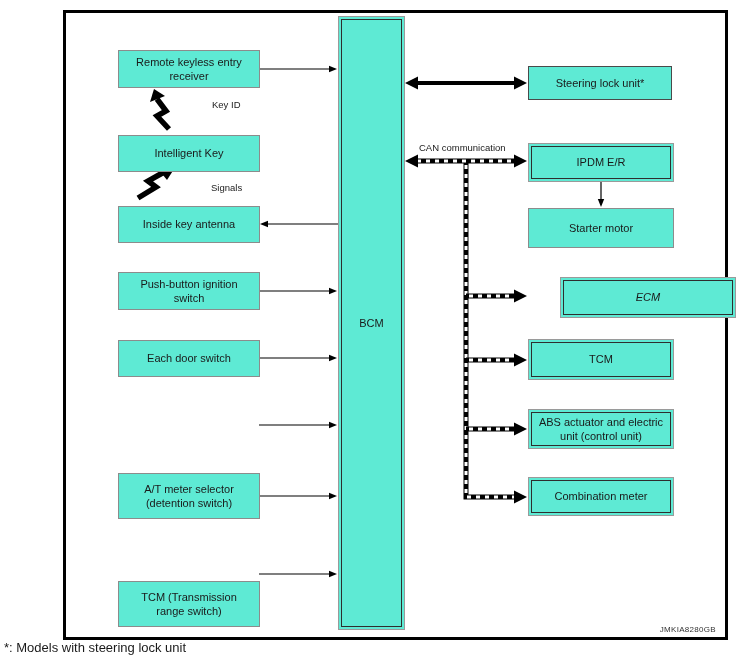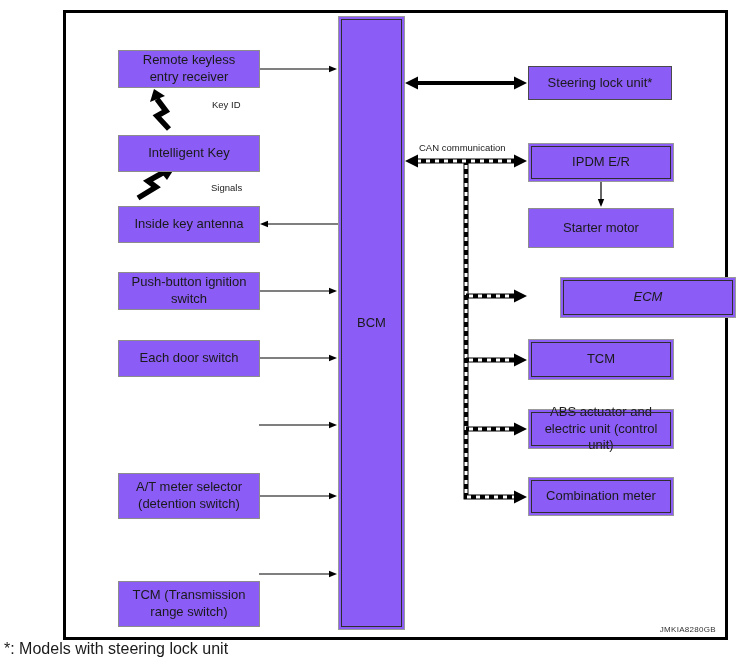--- a/index.html
+++ b/index.html
@@ -20,28 +20,28 @@
     box-sizing: border-box;
     background: transparent;
   }
   .connectors {
     position: absolute;
     left: 0; top: 0;
     width: 739px; height: 665px;
   }
   .box {
     position: absolute;
-    background: #8b5cf6;
+    background: #5eead4;
     border: 1px solid #8c8c8c;
     box-sizing: border-box;
     display: flex;
     align-items: center;
     justify-content: center;
     text-align: center;
-    font-size: 13px;
+    font-size: 11px;
     line-height: 1.3;
     color: #1a1a1a;
     padding: 2px 8px;
   }
   .box.dark { border-color: #4a4a4a; padding-left: 8px; }
   .box.double { border-color: #9a9a9a; }
   .box.double::before {
     content: "";
     position: absolute;
     inset: 2px;
@@ -57,21 +57,21 @@
   .figcode {
     position: absolute;
     right: 23px; top: 625px;
     font-size: 8px;
     color: #333;
     letter-spacing: 0.3px;
   }
   .footnote {
     position: absolute;
     left: 4px; top: 640px;
-    font-size: 16px;
+    font-size: 13px;
     color: #1a1a1a;
   }
 </style>
 </head>
 <body>
 
 <div class="canvas">
 
   <div class="frame"></div>
 

